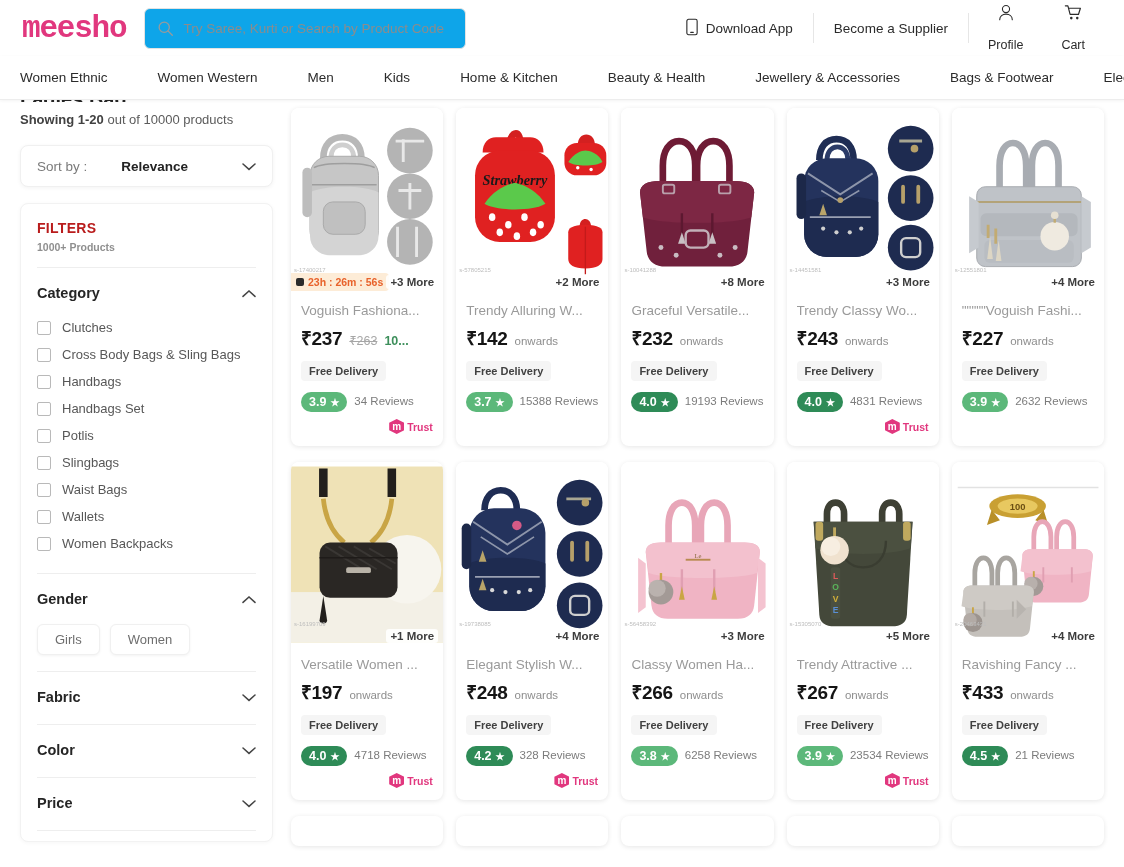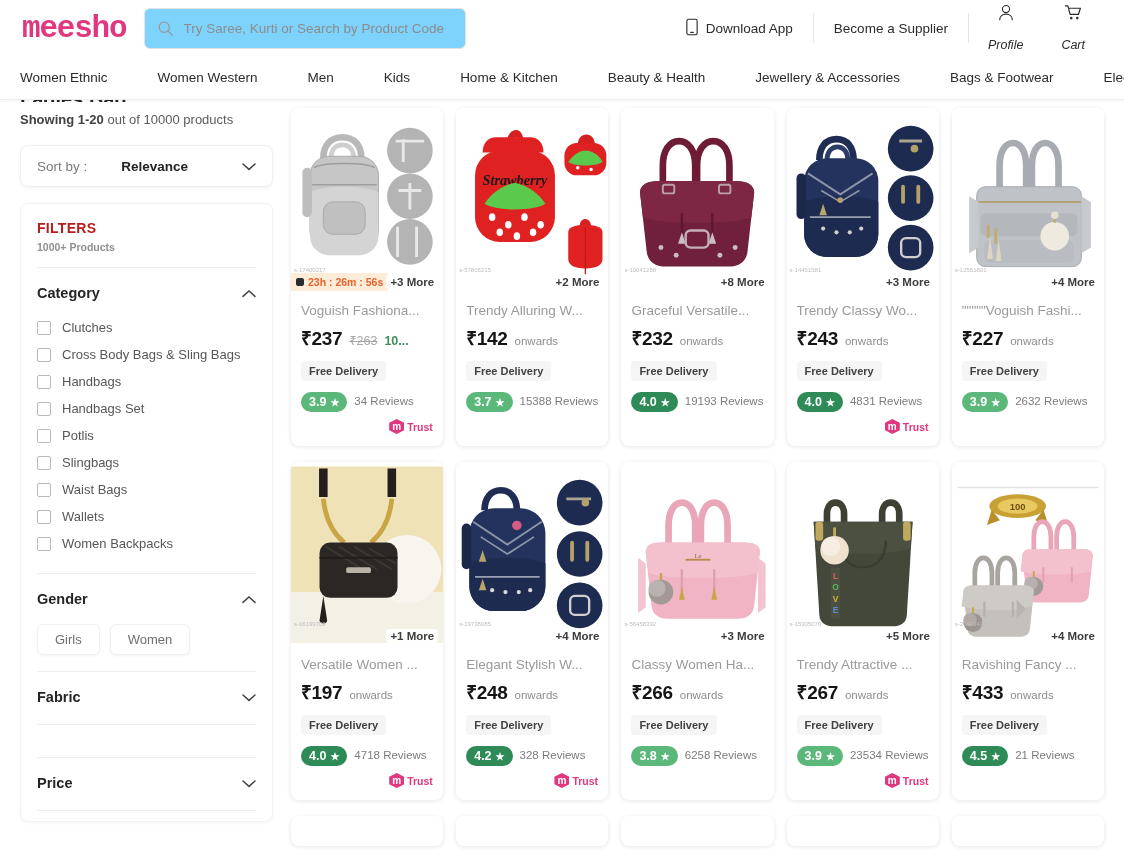--- a/index.html
+++ b/index.html
@@ -16,39 +16,39 @@
     padding: 0 20px; background: #fff; position: relative;
   }
   .logo {
     font-size: 31px; font-weight: 700; color: #e1377e;
     letter-spacing: -1.2px; margin-left: 2px; line-height: 1;
     font-family: Liberation Mono, monospace;
   }
   .search-box {
     margin-left: 18px; width: 322px; height: 41px;
     border: 1px solid #e3e3e3; border-radius: 6px;
-    display: flex; align-items: center; padding: 0 12px; background: #7dd3fc;
+    display: flex; align-items: center; padding: 0 12px; background: #0ea5e9;
   }
   .search-box .sicon { margin-right: 9px; flex: 0 0 auto; display:flex; }
   .search-input {
     border: none; outline: none; width: 100%;
     font-size: 13.5px; color: #3f3f3f;
     font-family: "Liberation Sans", sans-serif; background: transparent;
   }
   .search-input::placeholder { color: #8c8c8c; }
 
   .header-right { margin-left: auto; display: flex; align-items: center; height: 100%; }
   .hr-item {
     display: flex; align-items: center; gap: 8px;
     font-size: 13.5px; color: #2b2b2b; padding: 0 20px; cursor: pointer;
   }
   .hr-sep { width: 1px; height: 30px; background: #e6e6e6; }
   .hr-icon-item {
     display: flex; flex-direction: column; align-items: center;
-    justify-content: center; gap: 13px; padding: 0 19px; cursor: pointer; font-style: italic;
+    justify-content: center; gap: 13px; padding: 0 19px; cursor: pointer;
   }
   .hr-icon-item .lbl { font-size: 12.5px; color: #2b2b2b; }
 
   
   .nav {
     height: 44px; display: flex; align-items: center; padding: 0 20px;
     border-bottom: 1px solid #ededed; box-shadow: 0 1px 3px rgba(0,0,0,.05);
     position: relative; z-index: 5; background:#fff;
   }
   .nav-item {
@@ -360,20 +360,28 @@
             <span class="chev">
               <svg width="14" height="8" viewBox="0 0 14 8">
                   <path d="M1 1l6 5.4L13 1" fill="none" stroke="#444" stroke-width="1.5" stroke-linecap="round"></path>
                 </svg>
             </span>
           </div>
           <div class="facet-divider"></div>
         </div>
 
         <div class="facet">
+          <div class="facet-head">
+            <span class="facet-title">Color</span>
+            <span class="chev">
+              <svg width="14" height="8" viewBox="0 0 14 8">
+                  <path d="M1 1l6 5.4L13 1" fill="none" stroke="#444" stroke-width="1.5" stroke-linecap="round"></path>
+                </svg>
+            </span>
+          </div>
           <div class="facet-divider"></div>
         </div>
 
         <div class="facet">
           <div class="facet-head">
             <span class="facet-title">Price</span>
             <span class="chev">
               <svg width="14" height="8" viewBox="0 0 14 8">
                   <path d="M1 1l6 5.4L13 1" fill="none" stroke="#444" stroke-width="1.5" stroke-linecap="round"></path>
                 </svg>

